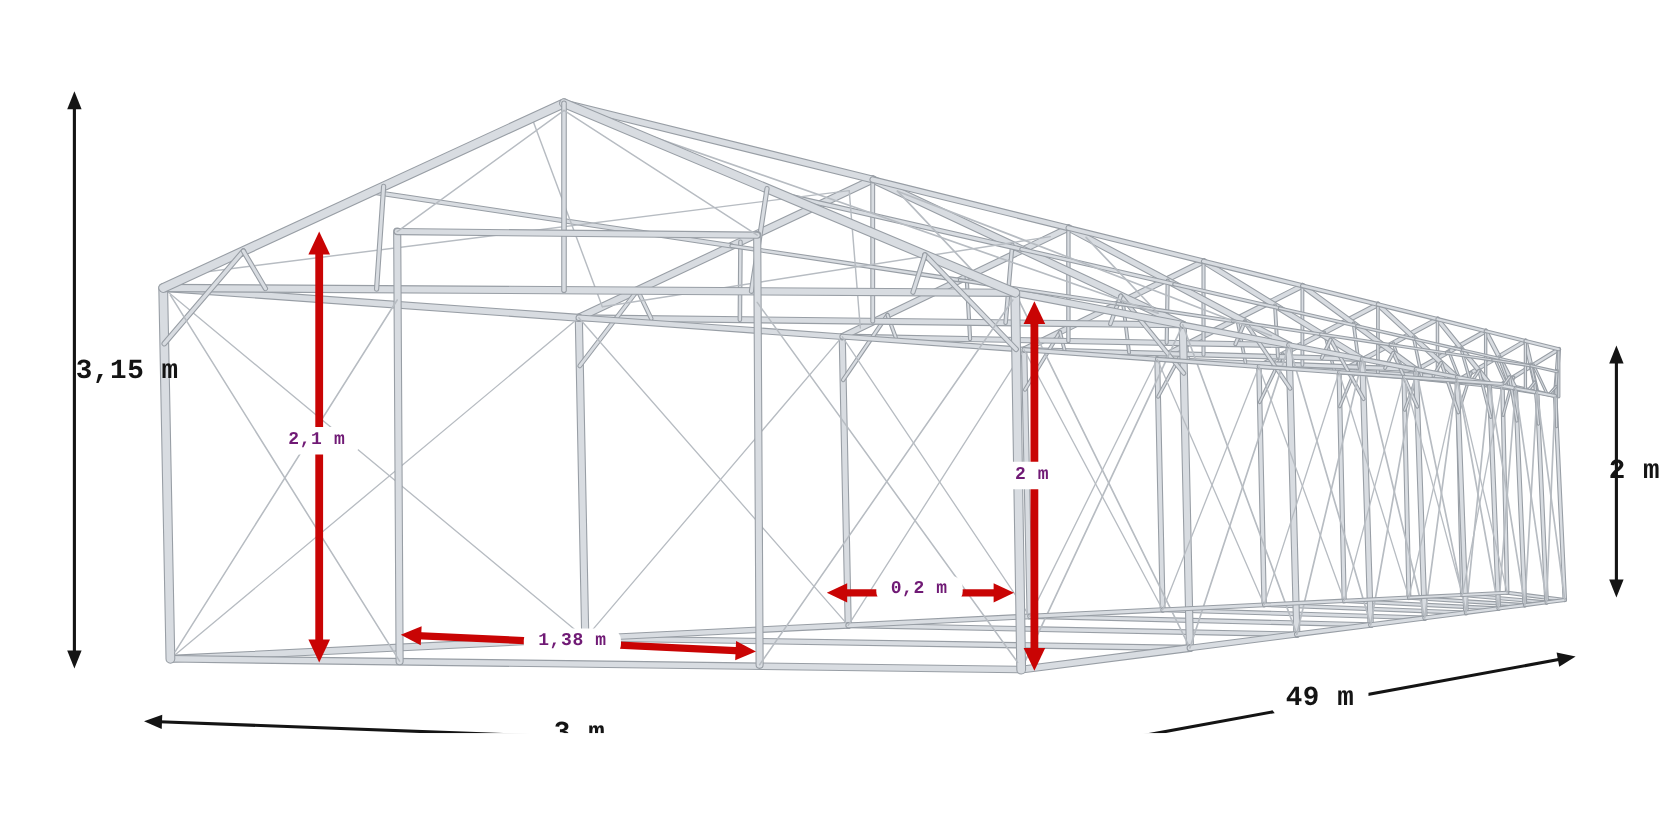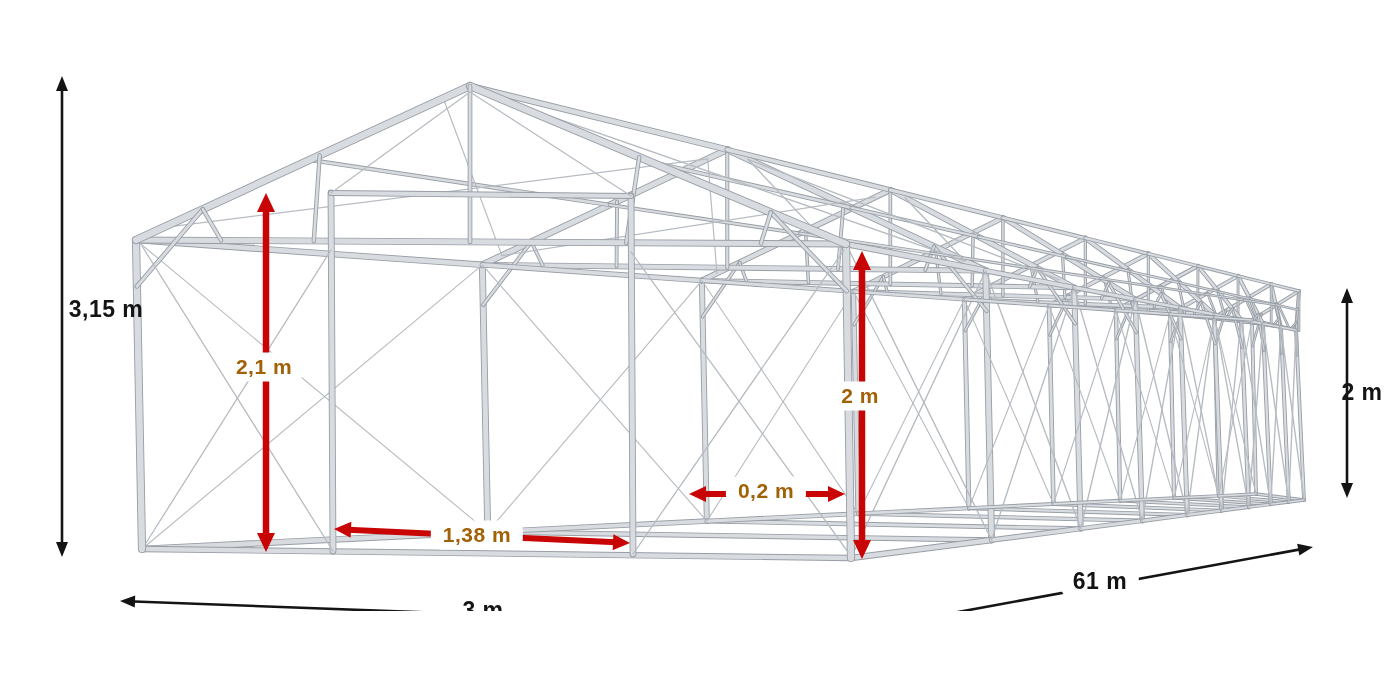--- a/index.html
+++ b/index.html
@@ -1,29 +1,29 @@
 <!DOCTYPE html>
 <html><head>
 <meta charset="utf-8">
 <style>
   * { margin:0; padding:0; box-sizing:border-box; }
   html,body { background:#ffffff; }
   .stage {
     position:relative; width:1400px; height:611px;
     background:#ffffff; overflow:hidden;
-    font-family:Liberation Sans, sans-serif;
+    font-family:Liberation Mono, monospace;
   }
   .stage svg { position:absolute; left:0; top:0; }
   .dim {
     position:absolute; transform:translate(-50%,-50%);
     font-weight:bold; white-space:nowrap; letter-spacing:0.5px;
     line-height:1.1;
   }
   .dim.black { color:#141414; font-size:23px; }
-  .dim.red   { color:#a16207; font-size:21px; }
+  .dim.red   { color:#701a75; font-size:15px; }
   .pill { background:#ffffff; border-radius:10px; padding:3px 12px; }
 </style>
 </head>
 <body>
 
 <div class="stage">
 
   <svg id="frame-svg" width="1400" height="700" viewBox="0 0 1400 700">
       <line x1="1256" y1="494" x2="1304" y2="500" stroke="#989ea5" stroke-width="3.4000000000000004" stroke-linecap="round"></line>
       <line x1="1256" y1="494" x2="1304" y2="500" stroke="#d8dce1" stroke-width="1.6" stroke-linecap="round"></line>
@@ -516,14 +516,14 @@
   <div class="dim red pill" style="left:860px;top:396px">2 m</div>
 
   <div class="dim black" style="left:1362px;top:393px">2 m</div>
 
   <div class="dim red pill" style="left:766px;top:491px">0,2 m</div>
 
   <div class="dim red pill" style="left:477px;top:535px">1,38 m</div>
 
   <div class="dim black pill" style="left:483px;top:611px">3 m</div>
 
-  <div class="dim black pill" style="left:1100px;top:582px">61 m</div>
+  <div class="dim black pill" style="left:1100px;top:582px">49 m</div>
 </div>
 
 </body></html>

